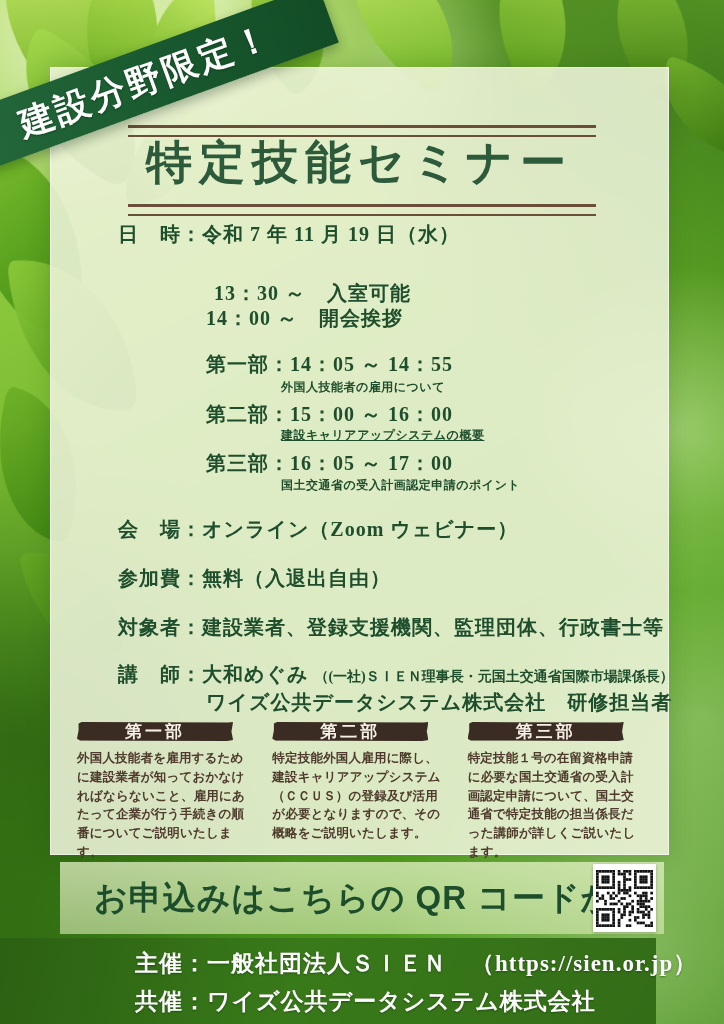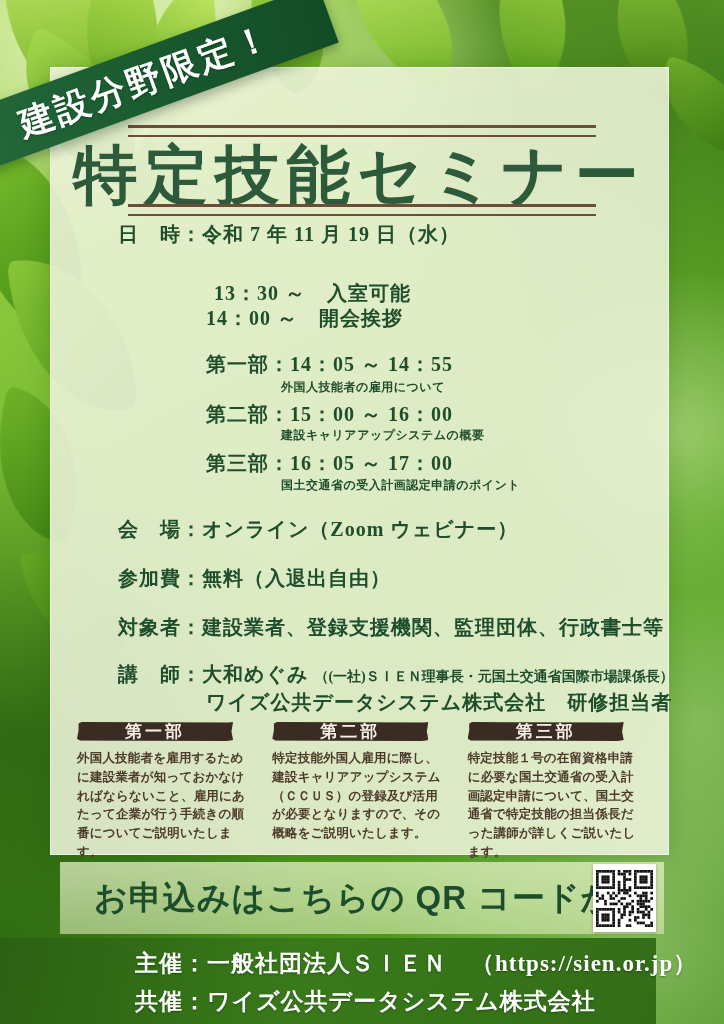--- a/index.html
+++ b/index.html
@@ -44,34 +44,34 @@
     font-weight:bold;font-size:35px;letter-spacing:3px;white-space:nowrap;
     text-shadow:0 1px 2px rgba(0,30,8,.4);
   }
   
   .rule{position:absolute;left:77px;width:468px;height:7px;
     border-top:3px solid #6b4e39;border-bottom:2px solid #6b4e39;}
   .rule.top{top:57px;}
   .rule.bottom{top:136px;}
   .title{
     position:absolute;top:64px;left:0;width:100%;text-align:center;
-    font-size:64px;font-weight:bold;color:#2d5a3b;letter-spacing:7px;white-space:nowrap;
+    font-size:46px;font-weight:bold;color:#2d5a3b;letter-spacing:7px;white-space:nowrap;
   }
   
   .line{position:absolute;color:#1f4e2d;font-weight:bold;font-size:20px;white-space:nowrap;letter-spacing:1px;}
   .l-main{left:67px;}
   .l-ind{left:155px;}
   .l-topic{left:230px;font-size:12px;letter-spacing:.5px;}
   .t-datetime{top:153px;}
   .t-s1{top:212px;margin-left:8px;}
   .t-s2{top:237px;}
   .t-p1{top:283px;}
   .t-t1{top:311px;}
   .t-p2{top:333px;}
-  .t-t2{top:359px;}
+  .t-t2{top:359px;text-decoration:underline;}
   .t-p3{top:382px;}
   .t-t3{top:409px;}
   .t-venue{top:448px;}
   .t-fee{top:497px;}
   .t-aud{top:546px;}
   .t-lect{top:593px;}
   .t-org{top:621px;}
   .lect-note{font-size:14px;letter-spacing:0;}
   
   .cols{

